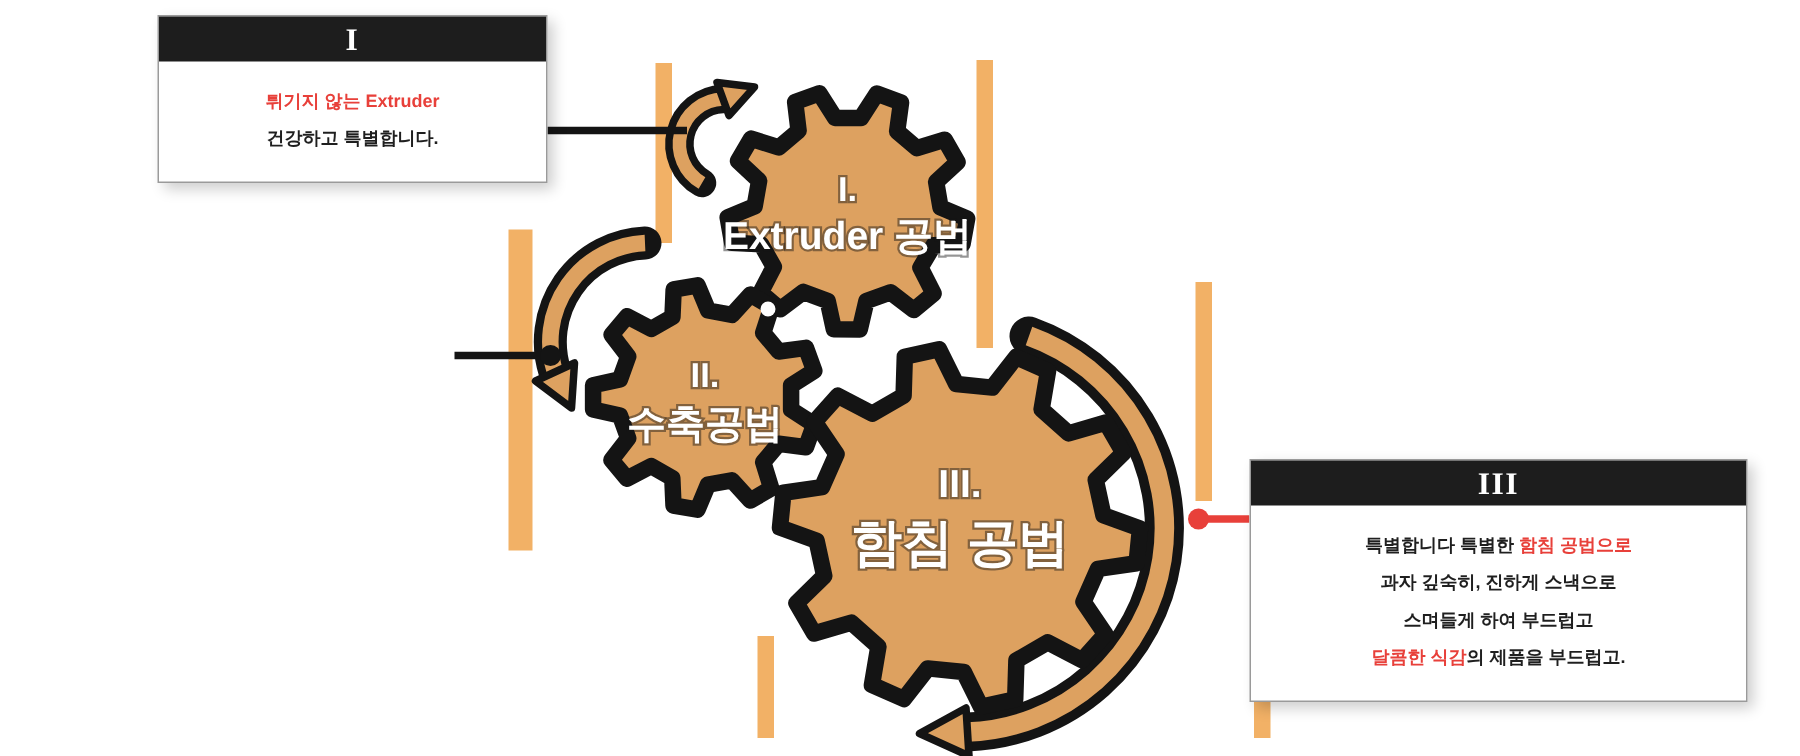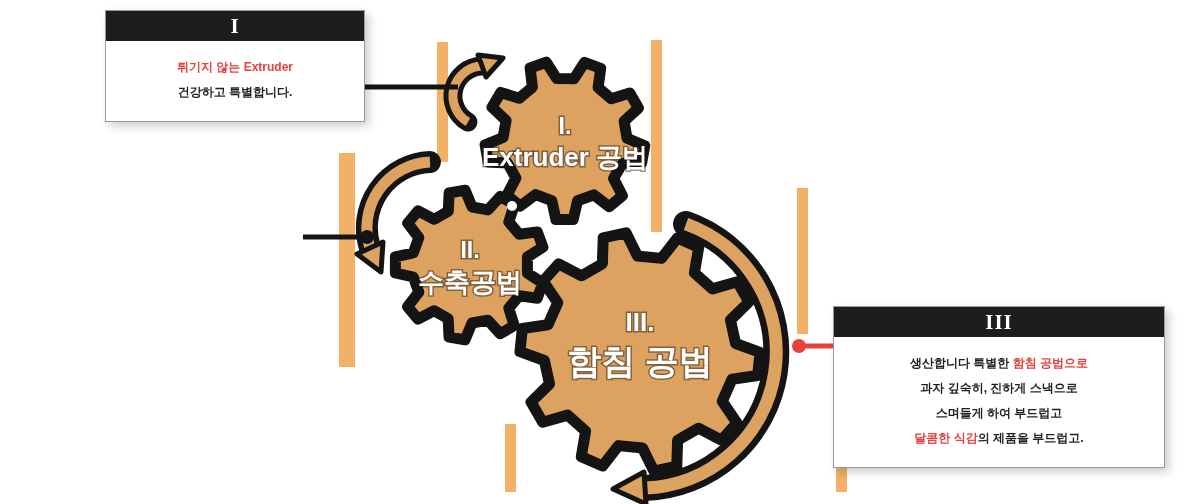--- a/index.html
+++ b/index.html
@@ -102,20 +102,20 @@
     <div class="card-body">
       <p><span class="red">튀기지 않는 Extruder</span></p>
       <p><span>건강하고 특별합니다.</span></p>
     </div>
   </div>
 
 
   <div class="card" id="card3">
     <div class="card-header">III</div>
     <div class="card-body">
-      <p><span>생산합니다 특별한 </span><span class="red">함침 공법으로</span></p>
+      <p><span>특별합니다 특별한 </span><span class="red">함침 공법으로</span></p>
       <p><span>과자 깊숙히, 진하게 스낵으로</span></p>
       <p><span>스며들게 하여 부드럽고</span></p>
       <p><span class="red">달콤한 식감</span><span>의 제품을 부드럽고.</span></p>
     </div>
   </div>
 
 </div>
 
 </body></html>

